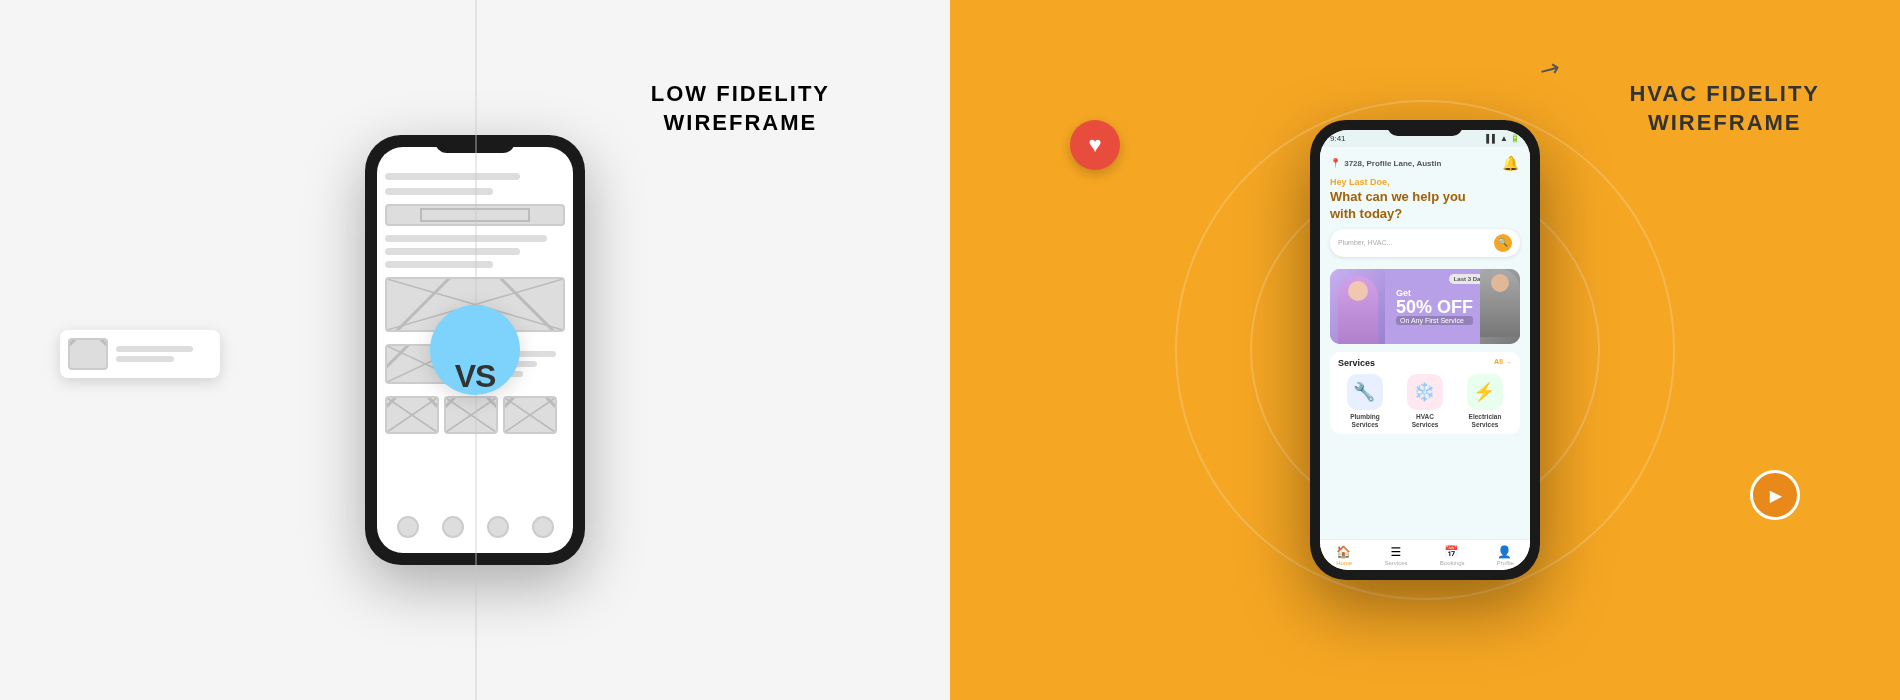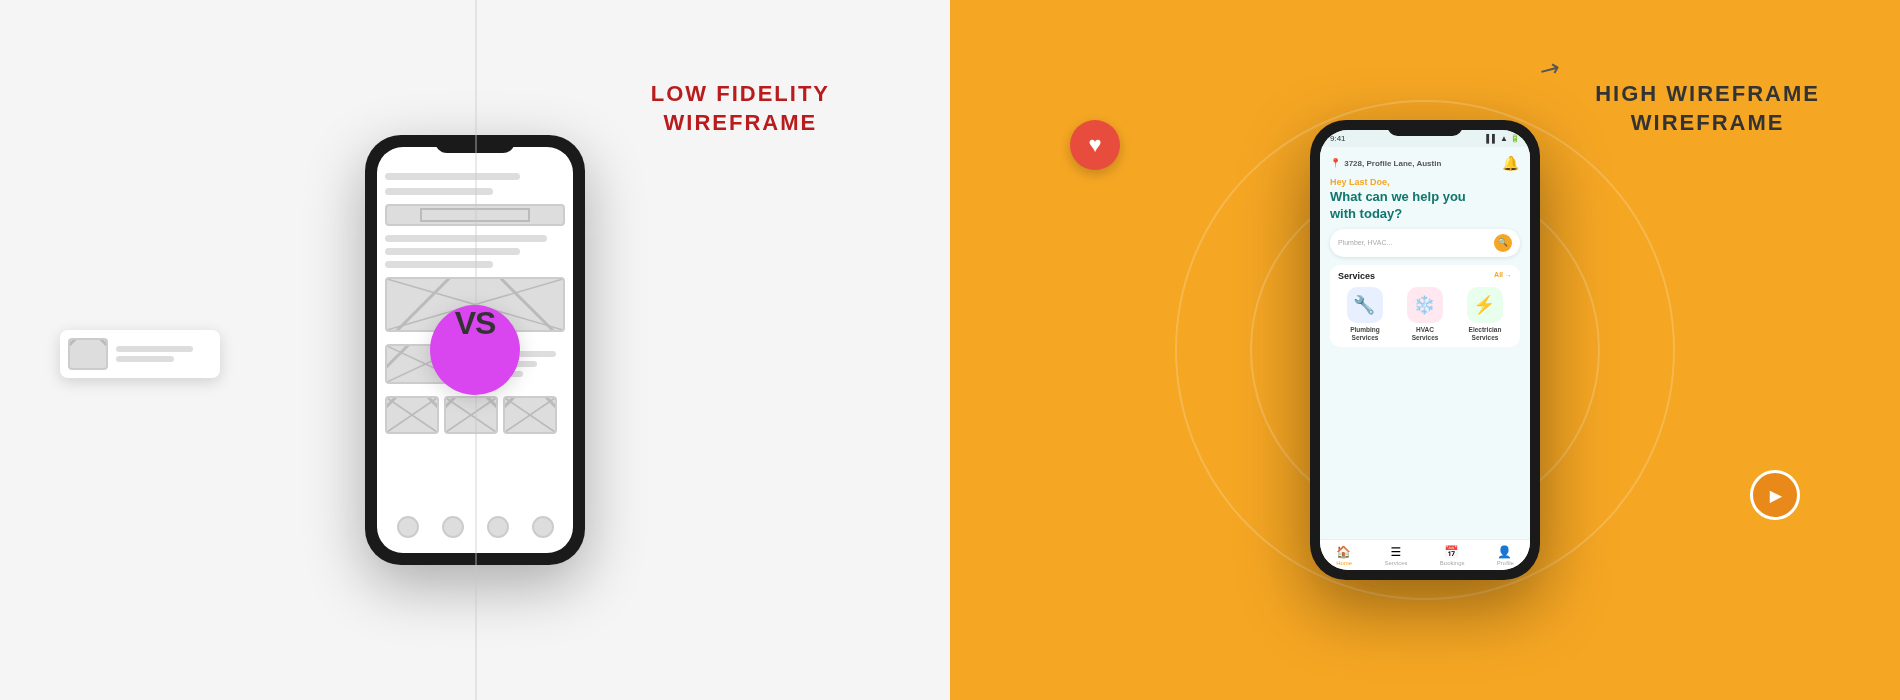--- a/index.html
+++ b/index.html
@@ -23,21 +23,21 @@
     }
 
     .low-fidelity-label {
       position: absolute;
       top: 80px;
       right: 120px;
       font-family: 'Arial', sans-serif;
       font-size: 22px;
       font-weight: 700;
       letter-spacing: 2px;
-      color: #b91c1c;
+      color: #000000;
       text-align: center;
       line-height: 1.3;
     }
 
     
     .wireframe-phone {
       width: 220px;
       height: 430px;
       background: #1a1a1a;
       border-radius: 36px;
@@ -151,24 +151,24 @@
     }
 
     
     .vs-divider {
       position: absolute;
       left: 50%;
       top: 50%;
       transform: translate(-50%, -50%);
       width: 90px;
       height: 90px;
-      background: #d946ef;
+      background: #7dd3fc;
       border-radius: 50%;
       display: flex;
-      align-items: flex-start;
+      align-items: flex-end;
       justify-content: center;
       box-shadow: 0 4px 20px rgba(0,0,0,0.15);
       z-index: 100;
     }
 
     .vs-text {
       font-size: 32px;
       font-weight: 900;
       color: #333;
       letter-spacing: -1px;
@@ -315,21 +315,21 @@
     .greeting-name {
       font-size: 9px;
       color: #F5A623;
       font-weight: 700;
       margin-bottom: 2px;
     }
 
     .hero-heading {
       font-size: 13px;
       font-weight: 800;
-      color: #0f766e;
+      color: #a16207;
       line-height: 1.3;
       margin-bottom: 6px;
     }
 
     .search-bar {
       background: #fff;
       border-radius: 20px;
       padding: 5px 8px;
       display: flex;
       align-items: center;
@@ -629,21 +629,21 @@
   <div class="vs-line"></div>
 </div>
 
 <div class="right-panel">
 
   <div class="deco-circle" style="width:500px;height:500px;top:50%;left:50%;transform:translate(-50%,-50%);"></div>
   <div class="deco-circle" style="width:350px;height:350px;top:50%;left:50%;transform:translate(-50%,-50%);"></div>
   <div class="deco-circle" style="width:200px;height:200px;top:50%;left:50%;transform:translate(-50%,-50%);"></div>
 
   <div class="high-fidelity-label">
-    <div>HIGH WIREFRAME</div>
+    <div>HVAC FIDELITY</div>
     <div>WIREFRAME</div>
   </div>
 
   <div class="heart-badge">
     <span style="color:white;font-size:22px;">♥</span>
   </div>
 
   <div class="curved-arrow">↗</div>
 
   <div class="play-badge">
@@ -673,20 +673,47 @@
           <span>with today?</span>
         </div>
 
         <div class="search-bar">
           <span class="search-placeholder">Plumber, HVAC...</span>
           <div class="search-btn">
             <span style="color:white;font-size:8px;">🔍</span>
           </div>
         </div>
 
+        <div class="promo-section">
+          <div class="promo-header">
+          </div>
+          <div class="promo-banner">
+
+            <div class="promo-person">
+              <div style="width:40px;height:68px;background:linear-gradient(180deg,#d4a0e8 0%,#b080cc 100%);border-radius:50% 50% 0 0 / 30% 30% 0 0;position:relative;">
+                <div style="width:20px;height:20px;background:#f0c8b0;border-radius:50%;position:absolute;top:5px;left:50%;transform:translateX(-50%);"></div>
+              </div>
+            </div>
+
+            <div class="promo-text-area">
+              <div class="promo-get">Get</div>
+              <div class="promo-discount">50% OFF</div>
+              <div class="promo-subtext">On Any First Service</div>
+            </div>
+
+            <div class="last-days-badge">Last 3 Days</div>
+            <div style="position:absolute;top:8px;right:5px;font-size:7px;color:#F5A623;font-weight:700;">All →</div>
+
+            <div class="promo-right-person">
+              <div style="width:40px;height:68px;background:linear-gradient(180deg,#aaa 0%,#777 100%);border-radius:50% 50% 0 0 / 30% 30% 0 0;position:relative;">
+                <div style="width:18px;height:18px;background:#e0b898;border-radius:50%;position:absolute;top:5px;left:50%;transform:translateX(-50%);"></div>
+              </div>
+            </div>
+          </div>
+        </div>
 
         <div class="services-section">
           <div class="services-header">
             <span class="services-title">Services</span>
             <span style="font-size:7px;color:#F5A623;font-weight:700;">All →</span>
           </div>
           <div class="services-grid">
 
             <div class="service-item">
               <div class="service-icon-wrap blue">

